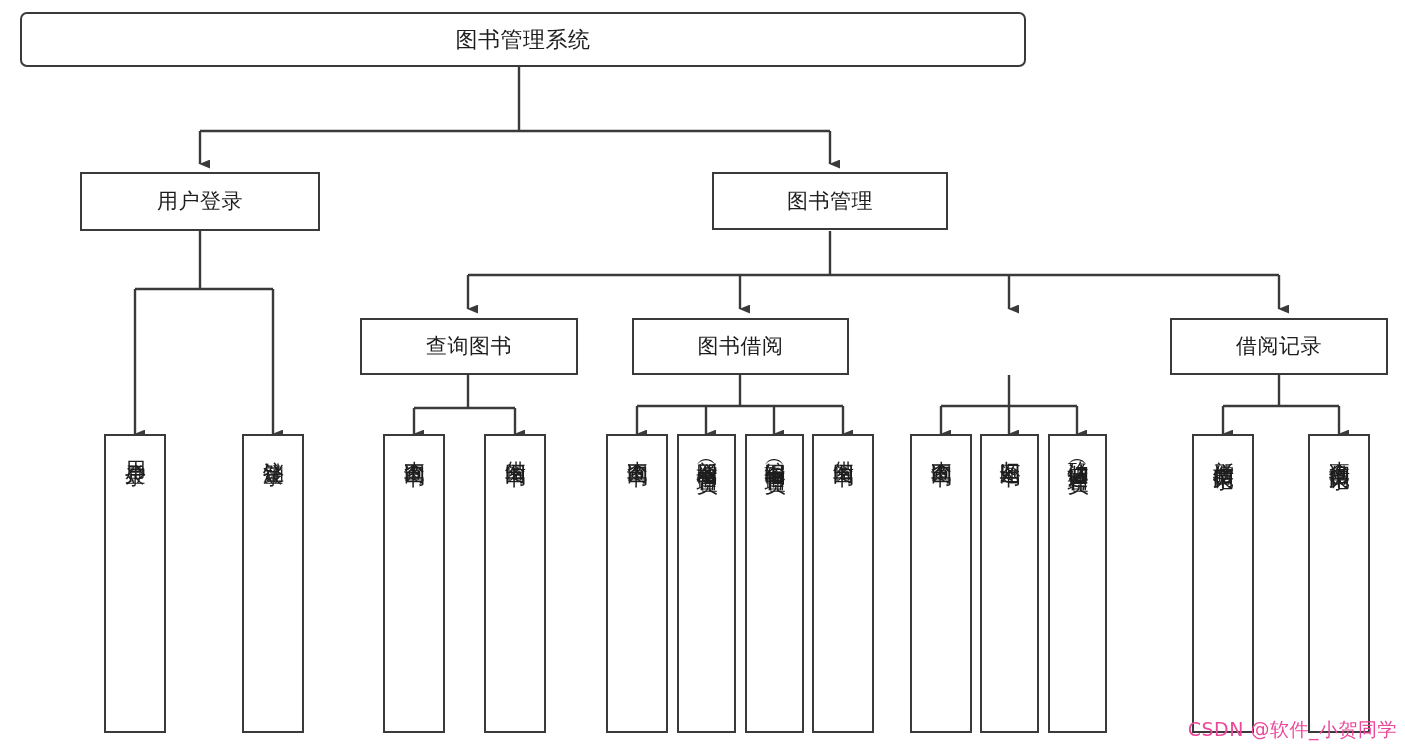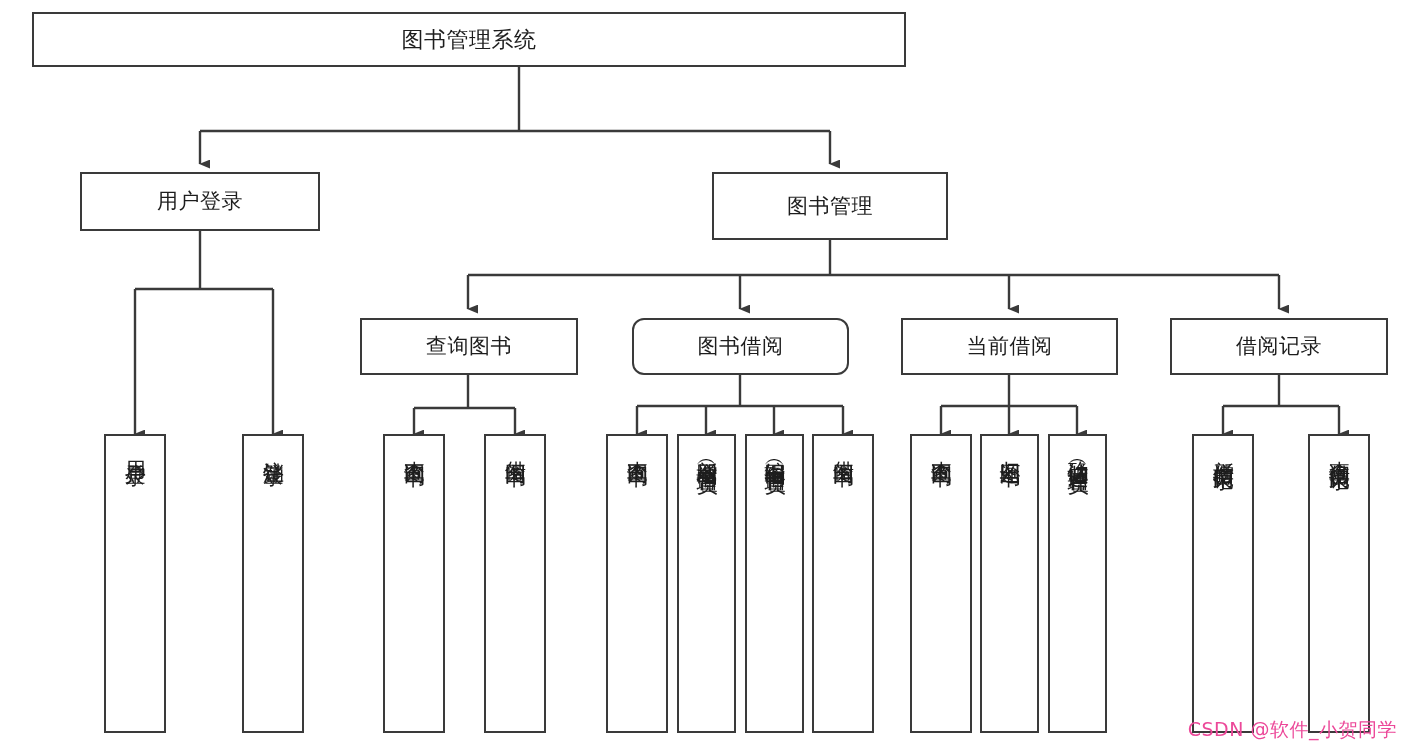--- a/index.html
+++ b/index.html
@@ -123,43 +123,40 @@
       <path d="M 1009,406 L 1009,434" marker-end="url(#arrowhead)"></path>
       <path d="M 1077,406 L 1077,434" marker-end="url(#arrowhead)"></path>
 
       <path d="M 1279,375 L 1279,406"></path>
       <path d="M 1223,406 L 1339,406"></path>
       <path d="M 1223,406 L 1223,434" marker-end="url(#arrowhead)"></path>
       <path d="M 1339,406 L 1339,434" marker-end="url(#arrowhead)"></path>
     </g>
   </svg>
 
-  <div class="node root horizontal" style="left:32px; top:12px; width:874px; height:55px;">
+  <div class="node root horizontal" style="left:20px; top:12px; width:1006px; height:55px;border-radius:7px;">
     <span class="node-label">图书管理系统</span>
   </div>
 
   <div class="node horizontal" style="left:80px; top:172px; width:240px; height:59px;">
     <span class="node-label">用户登录</span>
   </div>
 
-  <div class="node horizontal" style="left:712px; top:172px; width:236px; height:68px;">
+  <div class="node horizontal" style="left:712px; top:172px; width:236px; height:58px;">
     <span class="node-label">图书管理</span>
   </div>
 
   <div class="node horizontal" style="left:360px; top:318px; width:218px; height:57px;">
     <span class="node-label">查询图书</span>
   </div>
 
-  <div class="node horizontal" style="left:632px; top:318px; width:217px; height:57px;border-radius:12px;">
+  <div class="node horizontal" style="left:632px; top:318px; width:217px; height:57px;">
     <span class="node-label">图书借阅</span>
   </div>
 
-  <div class="node horizontal" style="left:901px; top:318px; width:217px; height:57px;">
-    <span class="node-label">当前借阅</span>
-  </div>
 
   <div class="node horizontal" style="left:1170px; top:318px; width:218px; height:57px;">
     <span class="node-label">借阅记录</span>
   </div>
 
   <div class="node vertical" style="left:104px; top:434px; width:62px; height:299px;">
     <span class="node-label">用户登录</span>
   </div>
 
   <div class="node vertical" style="left:242px; top:434px; width:62px; height:299px;">

